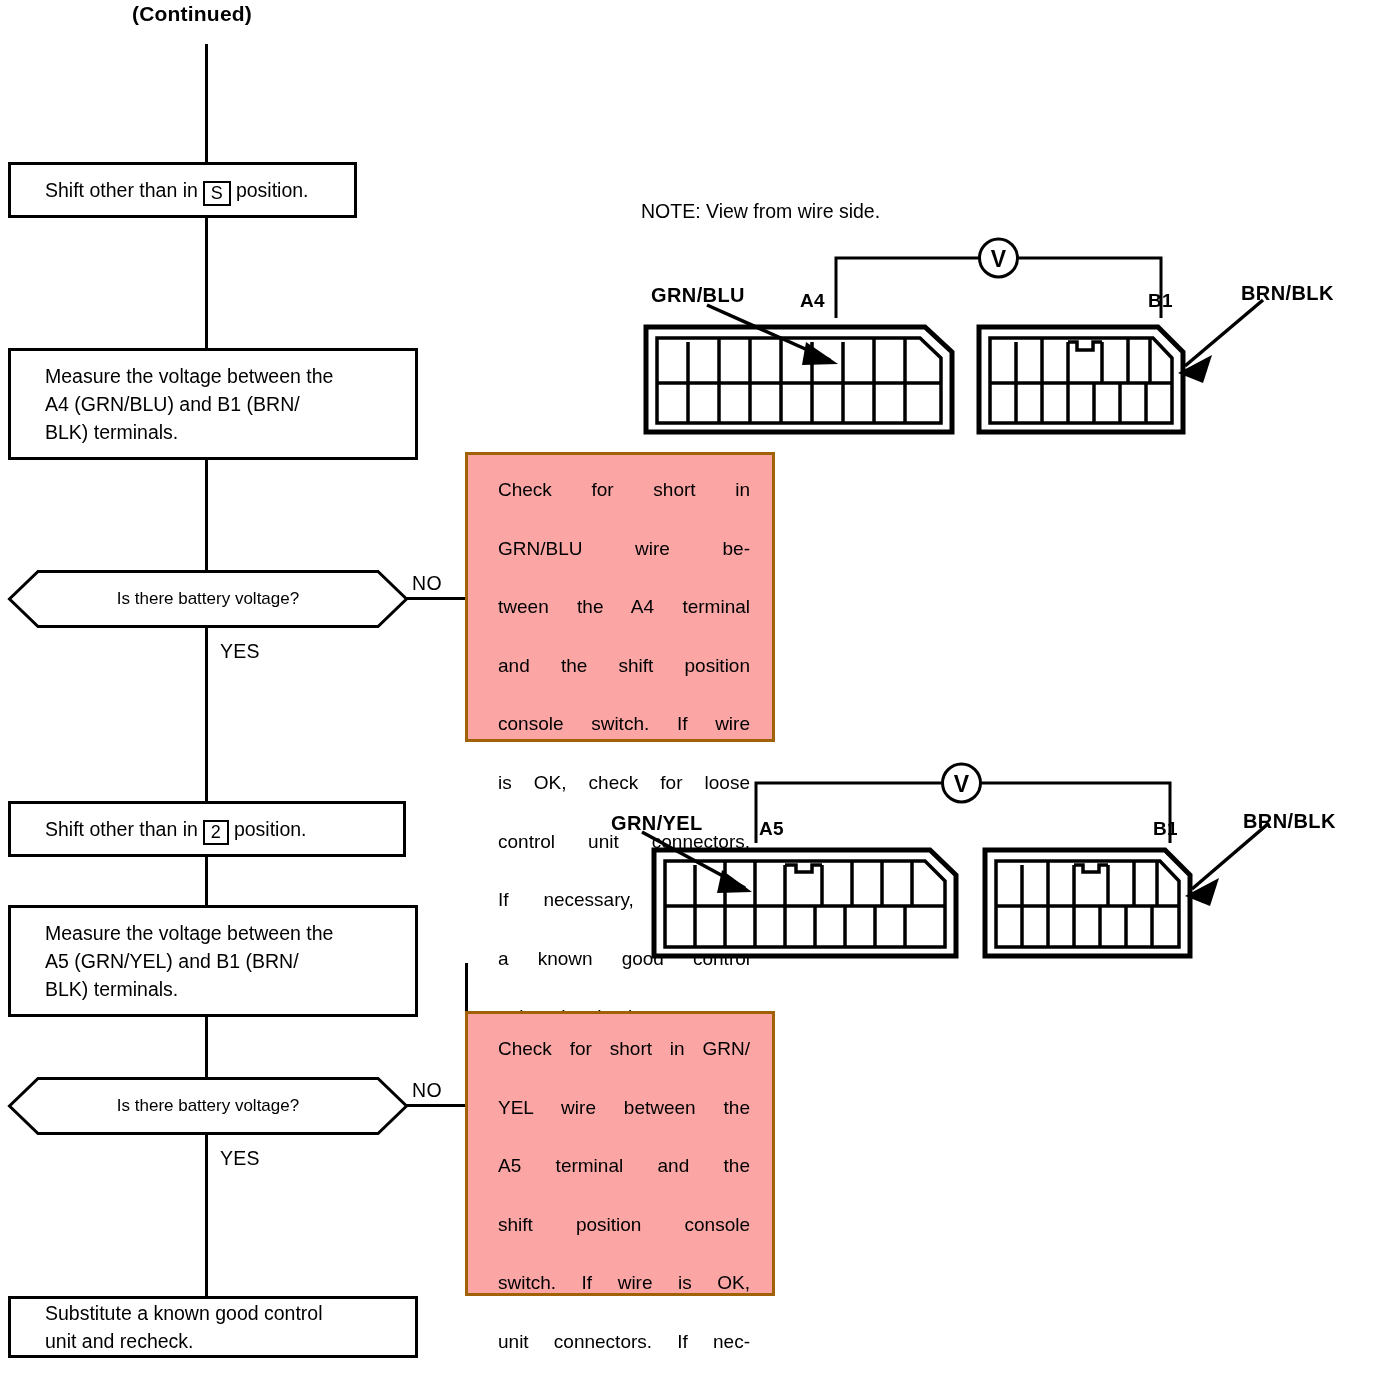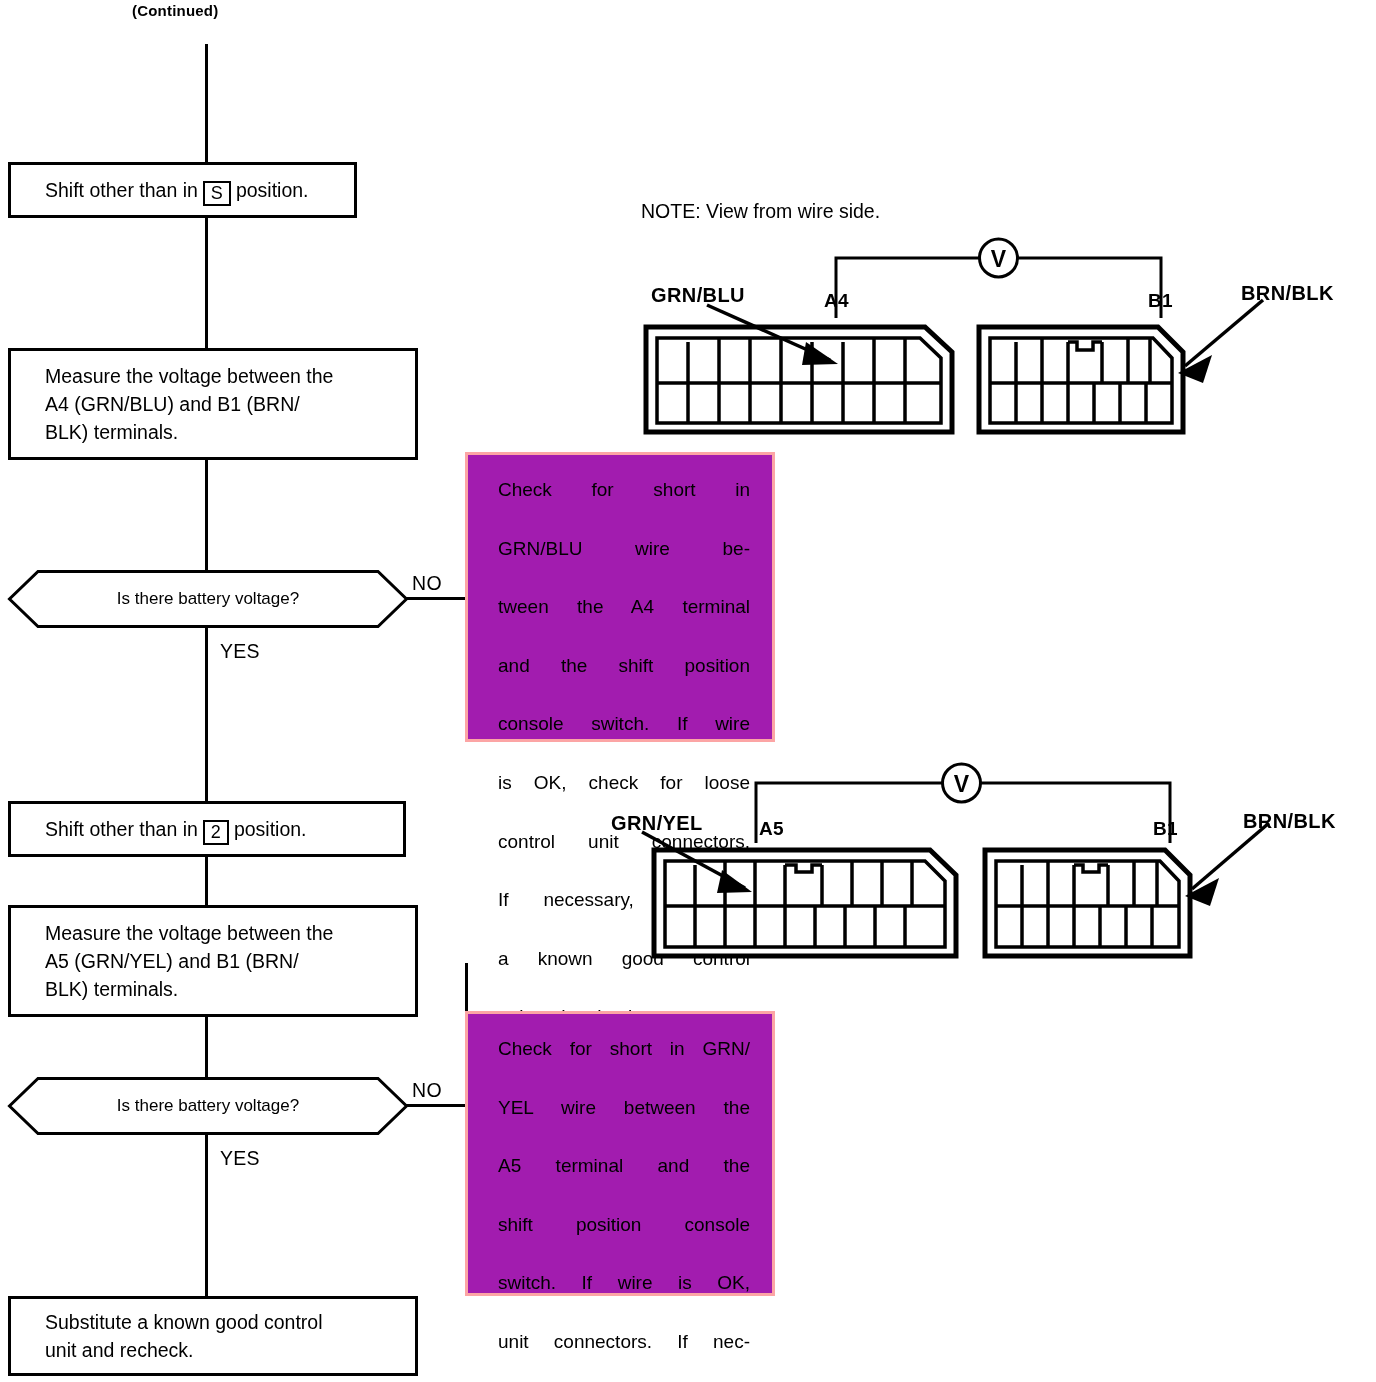--- a/index.html
+++ b/index.html
@@ -18,21 +18,21 @@
     height: 1382px;
     background: #ffffff;
     overflow: hidden;
   }
 
   
   .abs { position: absolute; }
 
   .hdr-continued {
     left: 132px; top: 2px;
-    font-size: 15px;
+    font-size: 21px;
     font-weight: bold;
     letter-spacing: 0.2px;
   }
 
   .vline {
     background: #000;
     width: 3px;
   }
   .hline {
     background: #000;
@@ -81,22 +81,22 @@
     font-size: 17px;
   }
 
   .branchlabel {
     font-size: 19.5px;
     letter-spacing: 0.3px;
   }
 
   
   .actionbox {
-    border: 3px solid #fca5a5;
-    background: #a21caf;
+    border: 3px solid #a16207;
+    background: #fca5a5;
     box-sizing: border-box;
   }
   .actionbox .atext {
     font-size: 19px;
     line-height: 29.3px;
     padding: 20px 22px 18px 30px;
     text-align: justify;
     text-justify: inter-word;
   }
   .actionbox .atext .ln {
@@ -195,21 +195,21 @@
     <div class="dtext">Is there battery voltage?</div>
   </div>
 
   <div class="abs branchlabel" style="left:412px; top:1079px;">NO</div>
   <div class="abs hline" style="left:406px; top:1104px; width:62px;"></div>
   <div class="abs vline" style="left:465px; top:963px; height:144px;"></div>
 
   <div class="abs branchlabel" style="left:220px; top:1147px;">YES</div>
   <div class="abs vline" style="left:205px; top:1134px; height:164px;"></div>
 
-  <div class="abs procbox" style="left:8px; top:1296px; width:410px; height:80px;">
+  <div class="abs procbox" style="left:8px; top:1296px; width:410px; height:62px;">
     <div class="inner pad-small">
       <div>Substitute a known good control</div>
       <div>unit and recheck.</div>
     </div>
   </div>
 
   <div class="abs actionbox" style="left:465px; top:452px; width:310px; height:290px;">
     <div class="atext">
       <span class="ln">Check for short in</span>
       <span class="ln">GRN/BLU wire be-</span>
@@ -232,21 +232,21 @@
       <span class="ln">shift position console</span>
       <span class="ln">switch. If wire is OK,</span>
       <span class="ln">unit connectors. If nec-</span>
 
     </div>
   </div>
 
   <div class="abs notetext" style="left:641px; top:200px;">NOTE: View from wire side.</div>
 
   <div class="abs wirelabel" style="left:651px; top:284px;">GRN/BLU</div>
-  <div class="abs pinlabel" style="left:824px; top:290px;">A4</div>
+  <div class="abs pinlabel" style="left:800px; top:290px;">A4</div>
   <div class="abs pinlabel" style="left:1148px; top:290px;">B1</div>
   <div class="abs wirelabel" style="left:1241px; top:282px;">BRN/BLK</div>
 
   <svg class="abs" style="left:630px; top:230px;" width:="" width="740" height="215">
 
     <g stroke="#000" stroke-width="3" fill="none">
       <path d="M 206,88 L 206,28 L 349,28"></path>
       <path d="M 388,28 L 531,28 L 531,88"></path>
     </g>
 

